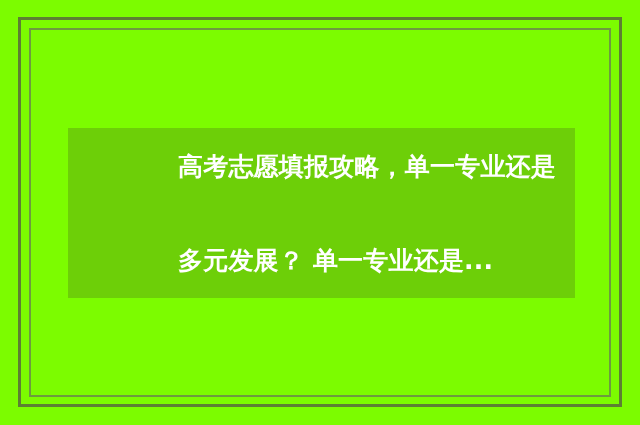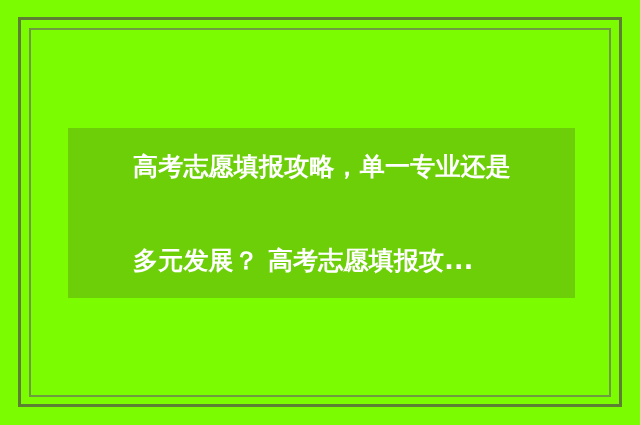--- a/index.html
+++ b/index.html
@@ -85,20 +85,20 @@
 <body>
 
 <div id="thumbnail-canvas" style="background: rgb(124, 252, 0);">
 
   <div class="frame" id="frame-outer" style="border-color: rgb(93, 127, 51);"></div>
 
   <div class="frame" id="frame-inner" style="border-color: rgb(109, 155, 63);"></div>
 
   <div id="text-panel" style="background: rgb(109, 207, 8);">
 
-    <div id="headline" style="color: rgb(255, 255, 255);">
+    <div id="headline" style="color: rgb(255, 255, 255); margin-left: 45px;">
       <span class="headline-line">高考志愿填报攻略，单一专业还是</span>
-      <span class="headline-line">多元发展？ 高考志愿填报攻...</span>
+      <span class="headline-line">多元发展？ 单一专业还是...</span>
     </div>
 
   </div>
 
 </div>
 
 </body></html>

